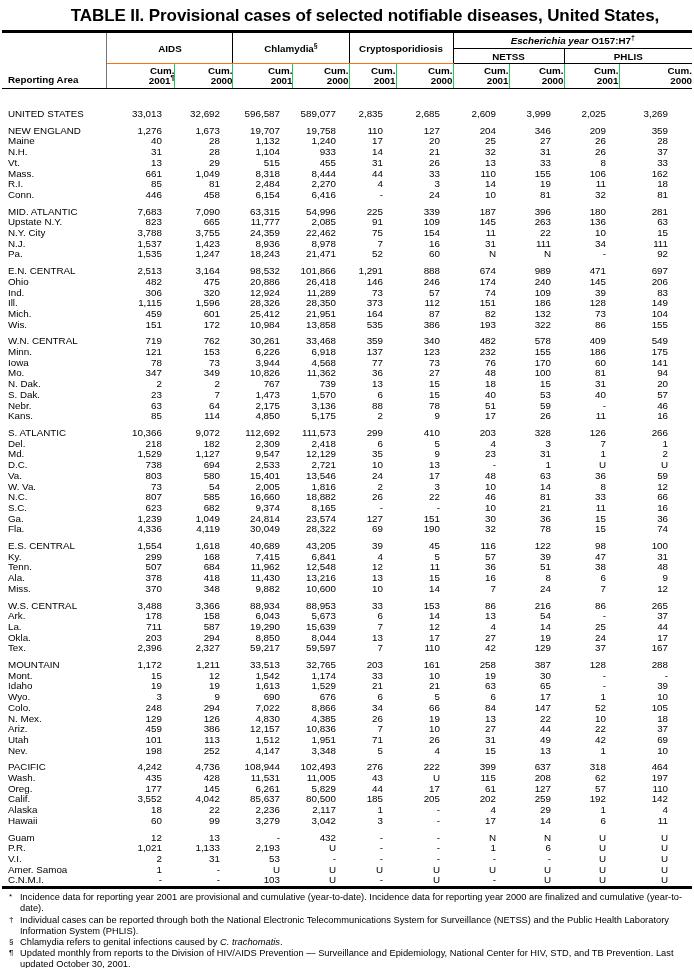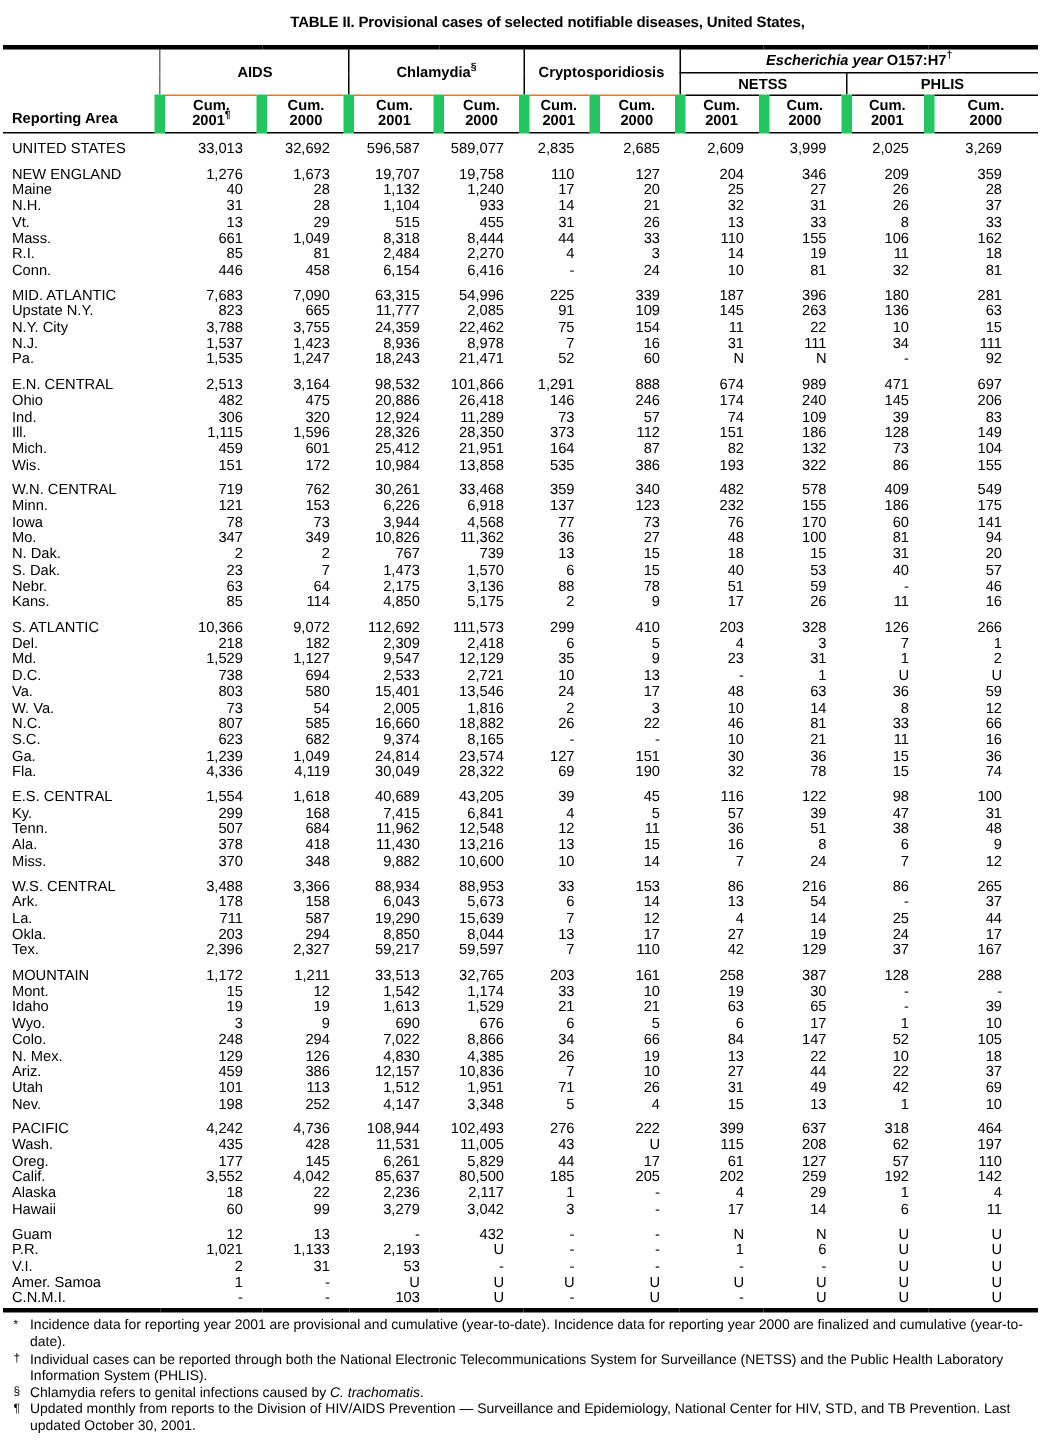--- a/index.html
+++ b/index.html
@@ -6,55 +6,55 @@
   body {
     width:694px; height:968px; background:#ffffff; color:#000;
     font-family:"Liberation Sans", sans-serif;
     overflow:hidden;
   }
   .page { width:694px; height:968px; position:relative; }
 
   
   .title {
     padding-top:8px; text-align:center; font-weight:bold;
-    font-size:10px; line-height:16px; letter-spacing:-0.1px;margin-left:36px;
+    font-size:17px; line-height:16px; letter-spacing:-0.1px;margin-left:36px;
   }
 
   
   table {
     border-collapse:collapse; table-layout:fixed; width:690px;
     margin:6px auto 0 auto;
     border-top:3px solid #000; border-bottom:3px solid #000;
   }
   thead th { font-weight:bold; font-size:9.8px; padding:0; line-height:11px; }
   th.area-h {
     text-align:left; vertical-align:bottom; padding:0 0 3px 6px;
     border-right:1px solid #737373; border-bottom:1.5px solid #000;
   }
   th.grp {
     vertical-align:middle; text-align:center;
     border-left:1px solid #000; border-bottom:1px solid #f97316; height:30px;
   }
   th.ecoli { height:15px; border-left:1px solid #000; border-bottom:1px solid #000; }
   th.sub { height:14px; text-align:center; border-left:1px solid #000; border-bottom:1px solid #000; }
   th.cum {
-    text-align:center; border-left:7px solid #22c55e; border-bottom:1.5px solid #000;
+    text-align:right; border-left:1px solid #22c55e; border-bottom:1.5px solid #000;
     padding:2px 0 2px 0; font-size:9.8px; line-height:10px;
   }
   sup { font-size:7px; line-height:0; }
 
   tbody td {
     font-size:9.8px; line-height:10.7px; padding:0;
     white-space:nowrap; overflow:hidden;
   }
   td.area { text-align:left; padding-left:6px; }
   td.num  { text-align:right; padding-right:13px; }
   td.num.last { padding-right:24px; }
   tr.gap td { height:6px; line-height:6px; font-size:1px; }
-  tr.first-data td { padding-top:6px; }
+  tr.first-data td { padding-top:20px; }
 
   
   .footer { margin:3px 0 0 8px; font-size:9.3px; line-height:11.2px; width:678px; }
   .legend { margin-bottom:1px; }
   .legend-item { display:inline-block; vertical-align:top; }
   .li0 { width:137px; } .li1 { width:118px; } .li2 { width:137px; }
   .note { position:relative; padding-left:12px; }
   .note .marker { position:absolute; left:1px; top:-1px; font-size:8px; }
 </style>
 </head>

